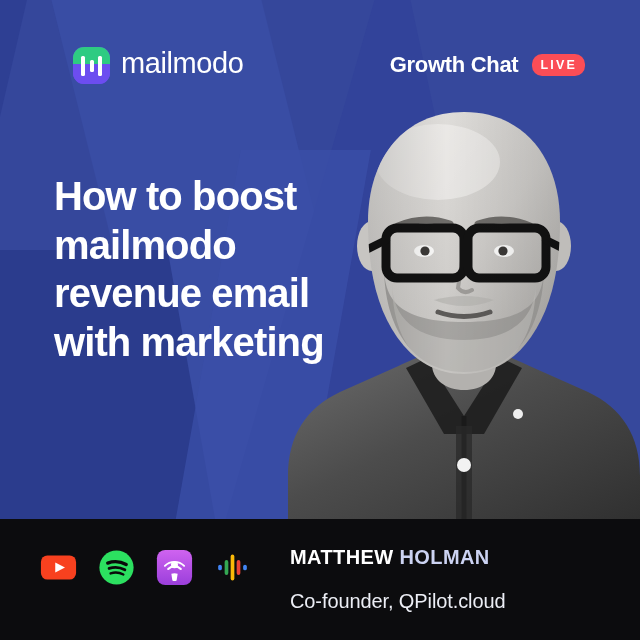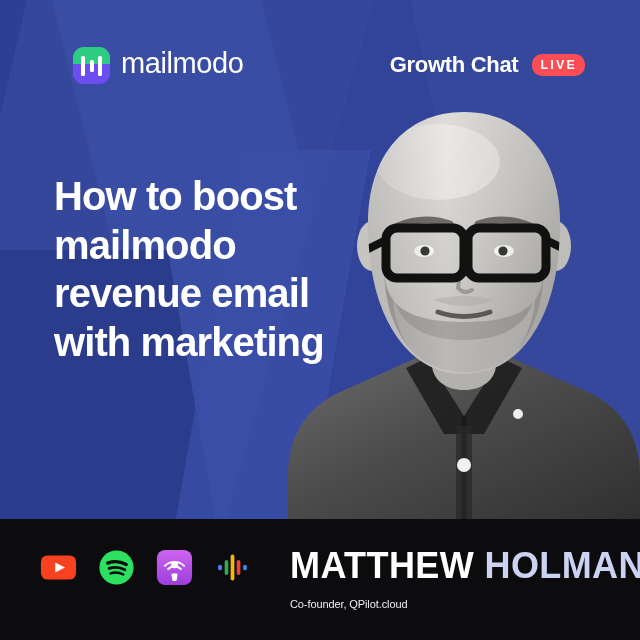--- a/index.html
+++ b/index.html
@@ -164,31 +164,31 @@
   }
   .plat { width:37px; height:37px; flex:none; position:relative; }
   .plat svg { display:block; width:100%; height:100%; }
 
   .speaker {
     position:absolute;
     left:290px; top:27px;
     width:320px;
   }
   .speaker-name {
-    font-size:36px;
+    font-size:20px;
     font-weight:bold;
     letter-spacing:.4px;
     line-height:1.12;
     color:#ffffff;
     white-space:nowrap;
   }
   .speaker-name .last { color:#ccd3f2; }
   .speaker-role {
-    margin-top:12px;
-    font-size:11px;
+    margin-top:22px;
+    font-size:20px;
     color:#eceef5;
     letter-spacing:-.1px;
     font-weight:400;
   }
 </style>
 </head>
 <body>
 
 <div class="card">
 

